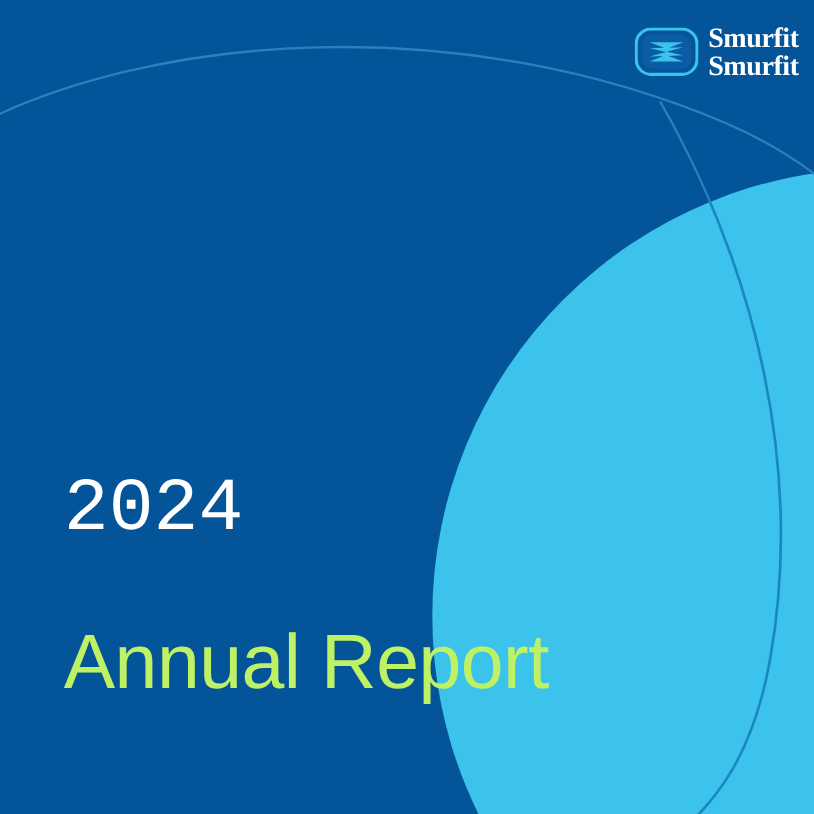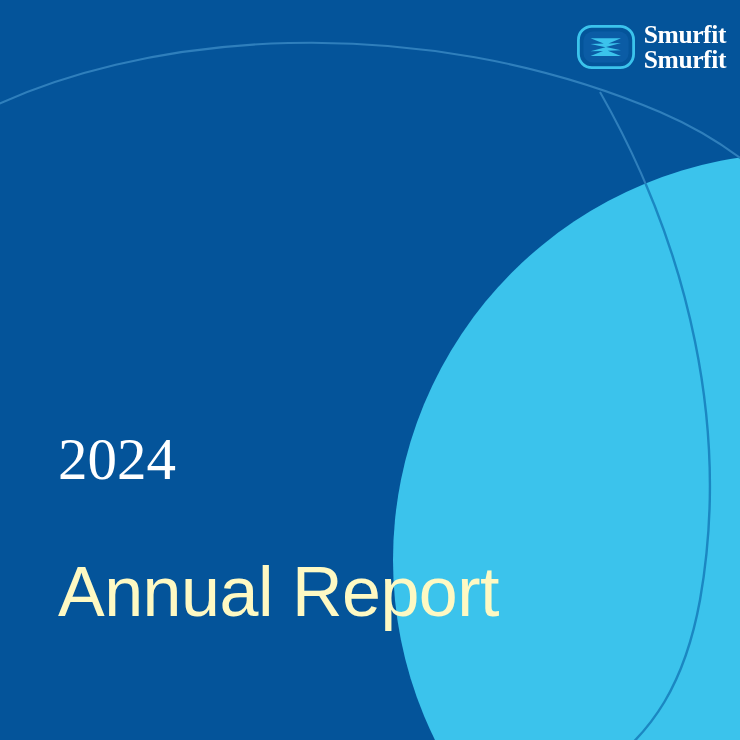--- a/index.html
+++ b/index.html
@@ -62,30 +62,30 @@
 
   
   #cover-titles {
     position: absolute;
     left: 58px;
     top: 430px;
     z-index: 4;
   }
   #cover-year {
     color: #ffffff;
-    font-family: Liberation Serif, serif;
+    font-family: Liberation Mono, monospace;
     font-weight: 300;
-    font-size: 59px;
+    font-size: 68px;
     line-height: 1;
     letter-spacing: 0px;
     margin: 0;
     white-space: nowrap;
   }
   #cover-subtitle {
-    color: #fef9c3;
+    color: #bef264;
     font-family: "Liberation Sans", sans-serif;
     font-weight: 300;
     font-size: 70px;
     line-height: 1;
     letter-spacing: -0.5px;
     margin: 0;
     margin-top: 68px;
     white-space: nowrap;
   }
 </style>

